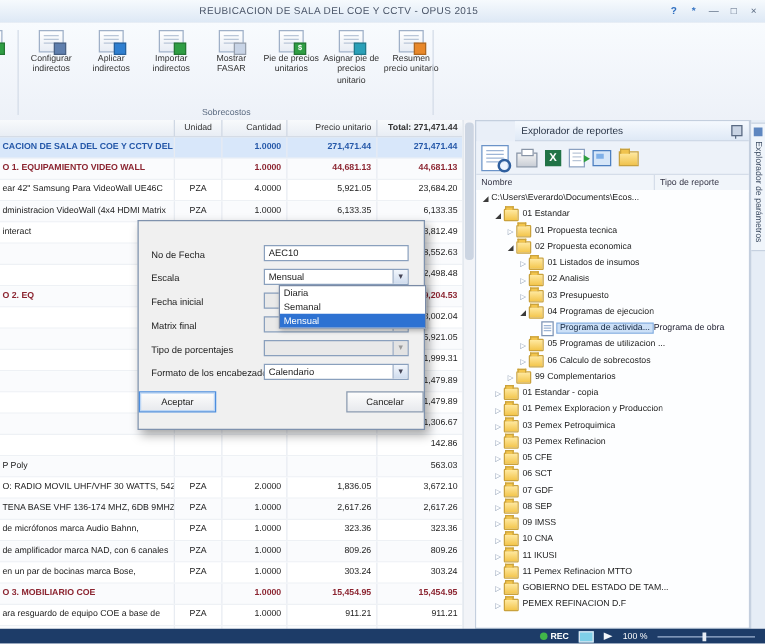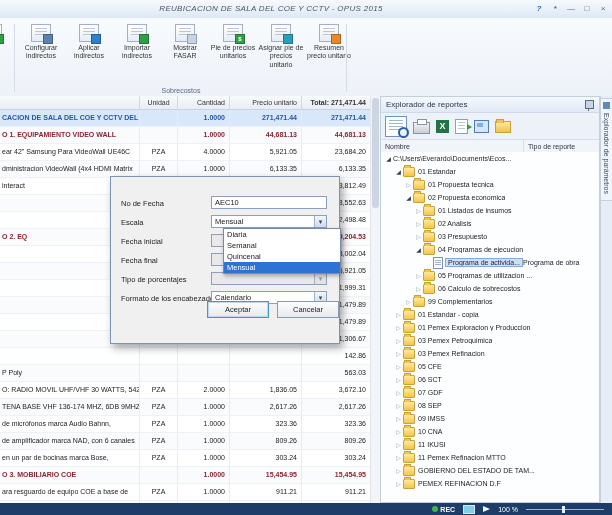--- a/index.html
+++ b/index.html
@@ -1,21 +1,21 @@
 <!DOCTYPE html>
 <html><head>
 <meta charset="utf-8">
 <style>
   html,body{margin:0;padding:0;}
   .app{position:relative;width:612px;height:515px;background:#eef2f8;overflow:hidden;
        font-family:"Liberation Sans",sans-serif;color:#222;-webkit-font-smoothing:antialiased;}
 
   
   .titlebar{position:absolute;top:0;left:0;right:0;height:18px;
-    background:linear-gradient(#f6fafd,#dde8f5);border-bottom:1px solid #c7d3e3;font-style:italic;}
+    background:linear-gradient(#f6fafd,#dde8f5);border-bottom:1px solid #c7d3e3;}
   .title{position:absolute;left:0;right:70px;top:0;height:18px;line-height:18px;text-align:center;
     font-size:8px;color:#4a5568;letter-spacing:.3px;white-space:nowrap;overflow:hidden;}
   .win-icons{position:absolute;right:3px;top:3px;display:flex;gap:4px;}
   .win-ic{width:12px;height:12px;font-size:8px;line-height:12px;text-align:center;color:#5a6a80;cursor:default;}
   .win-ic[data-name="help-icon"],.win-ic[data-name="options-icon"]{color:#2f6fc0;font-weight:bold;}
 
   
   .ribbon{position:absolute;top:18px;left:0;right:0;height:78px;
     background:linear-gradient(#f8fbfe,#edf1f8);border-bottom:1px solid #cdd7e4;}
   .ribbon-group{position:absolute;left:18px;top:4px;display:flex;gap:2px;}
@@ -71,30 +71,30 @@
     border:1px solid #8aa0bd;background:#fff;line-height:11px;padding-left:3px;overflow:hidden;}
   .dlg-ctl.combo::after{content:"▾";position:absolute;right:0;top:0;bottom:0;width:11px;
     background:linear-gradient(#f2f6fc,#cfdcee);border-left:1px solid #9fb0c8;
     font-size:7px;line-height:11px;text-align:center;color:#445;}
   .dlg-ctl.disabled{background:#e9e9e9;}
   .dlg-ctl.disabled::after{background:#e3e3e3;color:#999;}
   .dropdown{position:absolute;left:112px;top:51px;width:116px;background:#fff;
     border:1px solid #7a8aa5;box-shadow:1px 2px 4px rgba(0,0,0,.3);z-index:5;}
   .dd-item{height:11px;line-height:11px;padding-left:3px;color:#222;}
   .dd-item.sel{background:#2e72d2;color:#fff;}
-  .dlg-buttons{position:absolute;left:0;right:0;top:124px;display:flex;justify-content:flex-end;gap:8px;}
+  .dlg-buttons{position:absolute;left:0;right:0;top:136px;display:flex;justify-content:space-between;gap:8px;}
   .dlg-btn{width:62px;height:17px;line-height:15px;text-align:center;box-sizing:border-box;
     background:linear-gradient(#fdfdfd,#e7e9ed);border:1px solid #8a9ab0;color:#222;}
   .dlg-btn.primary{border:1px solid #4d8ede;box-shadow:0 0 0 1px #bcd6f5 inset;}
 
   
   .panel{position:absolute;top:96px;left:380px;width:220px;height:407px;background:#e9eff8;
     border:1px solid #c4cfde;box-sizing:border-box;}
   .panel-header{position:relative;height:15px;line-height:15px;padding-left:5px;font-size:8px;color:#2a3648;
-    background:linear-gradient(#f5f9fe,#dfe9f6);border-bottom:1px solid #cfd9e7;}
+    background:linear-gradient(#f5f9fe,#dfe9f6);border-bottom:1px solid #cfd9e7;margin-left:31px;}
   .pin-icon{position:absolute;right:5px;top:3px;width:7px;height:7px;border:1px solid #5a6a82;background:#c9d4e4;}
   .pin-icon::after{content:"";position:absolute;left:2px;top:7px;width:1px;height:3px;background:#5a6a82;}
   .panel-toolbar{height:26px;display:flex;align-items:center;gap:6px;padding-left:4px;
     background:#edf2f9;border-bottom:1px solid #d5dde9;}
   .pt-icon{position:relative;display:inline-block;}
   .preview-icon{width:20px;height:19px;background:#fff;border:1px solid #6b93c8;}
   .preview-icon::before{content:"";position:absolute;left:3px;top:3px;right:3px;height:1px;background:#9db5d6;
     box-shadow:0 3px 0 #9db5d6,0 6px 0 #9db5d6,0 9px 0 #9db5d6;}
   .preview-icon::after{content:"";position:absolute;right:-3px;bottom:-2px;width:7px;height:7px;
     border:2px solid #2f5f9e;border-radius:50%;background:rgba(230,240,255,.7);}
@@ -400,36 +400,35 @@
         </div>
         <div class="dlg-row" data-name="dialog-field">
           <span class="dlg-label" data-name="dialog-field-label">Escala</span>
           <div class="dlg-ctl combo" data-name="combo-box"><span class="ctl-val" data-name="field-value">Mensual</span></div>
         </div>
         <div class="dlg-row" data-name="dialog-field">
           <span class="dlg-label" data-name="dialog-field-label">Fecha inicial</span>
           <div class="dlg-ctl combo disabled" data-name="combo-box"><span class="ctl-val" data-name="field-value"></span></div>
         </div>
         <div class="dlg-row" data-name="dialog-field">
-          <span class="dlg-label" data-name="dialog-field-label">Fecha final</span>
+          <span class="dlg-label" data-name="dialog-field-label">Matrix final</span>
           <div class="dlg-ctl combo disabled" data-name="combo-box"><span class="ctl-val" data-name="field-value"></span></div>
         </div>
         <div class="dlg-row" data-name="dialog-field">
           <span class="dlg-label" data-name="dialog-field-label">Tipo de porcentajes</span>
           <div class="dlg-ctl combo disabled" data-name="combo-box"><span class="ctl-val" data-name="field-value"></span></div>
         </div>
         <div class="dlg-row" data-name="dialog-field">
           <span class="dlg-label" data-name="dialog-field-label">Formato de los encabezados</span>
           <div class="dlg-ctl combo" data-name="combo-box"><span class="ctl-val" data-name="field-value">Calendario</span></div>
         </div>
       </div>
     <div class="dropdown" id="dialog-dropdown" data-name="escala-dropdown-list">
         <div class="dd-item" data-name="dropdown-option">Diaria</div>
         <div class="dd-item" data-name="dropdown-option">Semanal</div>
-        <div class="dd-item" data-name="dropdown-option">Quincenal</div>
         <div class="dd-item sel" data-name="dropdown-option">Mensual</div>
       </div>
     <div class="dlg-buttons" id="dialog-buttons" data-name="dialog-buttons">
         <div class="dlg-btn primary" data-name="aceptar-button">Aceptar</div>
         <div class="dlg-btn" data-name="cancelar-button">Cancelar</div>
       </div>
   </div>
 
   <div class="panel" data-name="reports-explorer-panel">
     <div class="panel-header" data-name="reports-explorer-header">

